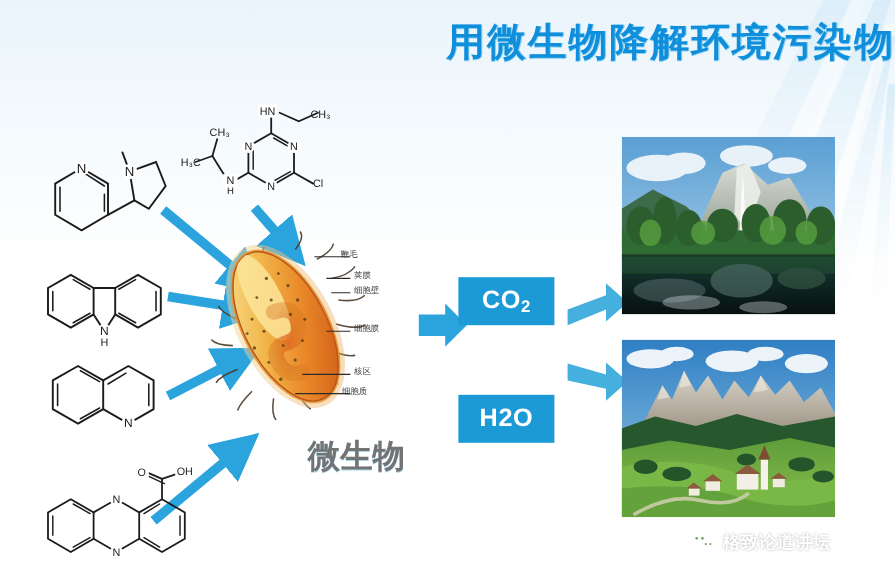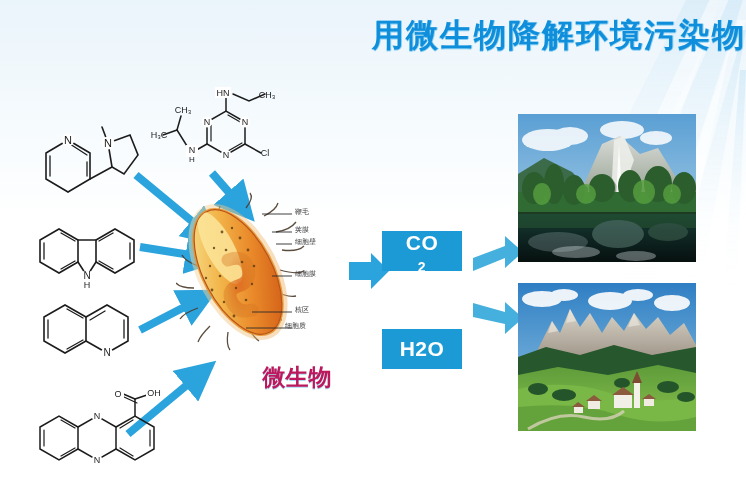--- a/index.html
+++ b/index.html
@@ -30,21 +30,21 @@
 
   
   .mol{position:absolute;}
   .mol svg{display:block;overflow:visible;}
 
   
   .microbe-wrap{position:absolute;left:176px;top:192px;width:190px;height:175px;}
   .microbe-label{
     position:absolute;left:232px;top:362px;width:130px;text-align:center;
     font-family:Liberation Serif, serif;
-    font-size:23px;font-weight:bold;color:#be185d;
+    font-size:27px;font-weight:bold;color:#737373;
     text-shadow:0 1px 0 #a9ddf5;
   }
   .struct-label{
     position:absolute;
     font-family:"DejaVu Sans","Liberation Sans",sans-serif;
     font-size:7px;color:#3a3a3a;white-space:nowrap;line-height:8px;
   }
 
   
   .prod-box{
@@ -342,31 +342,31 @@
       <g stroke="#2b2b2b" stroke-width="0.9" fill="none">
         <line x1="86" y1="22" x2="116" y2="22"></line>
         <line x1="96" y1="40" x2="116" y2="40"></line>
         <line x1="100" y1="52" x2="116" y2="52"></line>
         <line x1="96" y1="84" x2="116" y2="84"></line>
         <line x1="76" y1="120" x2="116" y2="120"></line>
         <line x1="70" y1="136" x2="116" y2="136"></line>
       </g>
     </svg>
 
-    <div class="struct-label" style="left:119px;top:16px;">鞭毛</div>
+    <div class="struct-label" style="left:108px;top:16px;">鞭毛</div>
     <div class="struct-label" style="left:119px;top:34px;">荚膜</div>
     <div class="struct-label" style="left:119px;top:46px;">细胞壁</div>
     <div class="struct-label" style="left:119px;top:78px;">细胞膜</div>
     <div class="struct-label" style="left:119px;top:114px;">核区</div>
     <div class="struct-label" style="left:109px;top:130px;">细胞质</div>
   </div>
 
   <div class="microbe-label">微生物</div>
 
-  <div class="prod-box" style="left:382px;top:231px;flex-direction:column;">
+  <div class="prod-box" style="left:382px;top:231px;">
     <span>CO</span>
       <sub>2</sub>
   </div>
   <div class="prod-box" style="left:382px;top:283px;margin-top:46px;">
     <span>H2O</span>
   </div>
 
   <div class="photo" style="left:518px;top:114px;">
     <svg width="178" height="148" viewBox="0 0 178 148">
       <defs>
@@ -493,14 +493,31 @@
       <g fill="#8c5a3c">
         <polygon points="68,118 84,118 76,112"></polygon>
           <polygon points="54,124 67,124 60,119"></polygon>
         <polygon points="124,116 138,116 131,111"></polygon>
       </g>
 
       <path d="M10,146 q30,-18 56,-12 q26,6 40,-6" stroke="#d7d2b8" stroke-width="3" fill="none" opacity=".8"></path>
     </svg>
   </div>
 
+  <div class="watermark">
+    <svg width="22" height="20" viewBox="0 0 22 20">
+      <g fill="#ffffff" opacity=".95">
+        <ellipse cx="8" cy="8" rx="7.5" ry="6.2"></ellipse>
+        <polygon points="4,12 3,17 8,14"></polygon>
+        <ellipse cx="15" cy="12.5" rx="6.2" ry="5.2"></ellipse>
+        <polygon points="19,16 20,20 16,17.5"></polygon>
+      </g>
+      <g fill="#6a9b4a">
+        <circle cx="5.6" cy="6.6" r="1.1"></circle>
+          <circle cx="10.4" cy="6.6" r="1.1"></circle>
+        <circle cx="13.2" cy="11.4" r=".9"></circle>
+          <circle cx="17" cy="11.4" r=".9"></circle>
+      </g>
+    </svg>
+    <span class="wm-text">格致论道讲坛</span>
+  </div>
 
 </div>
 
 </body></html>

